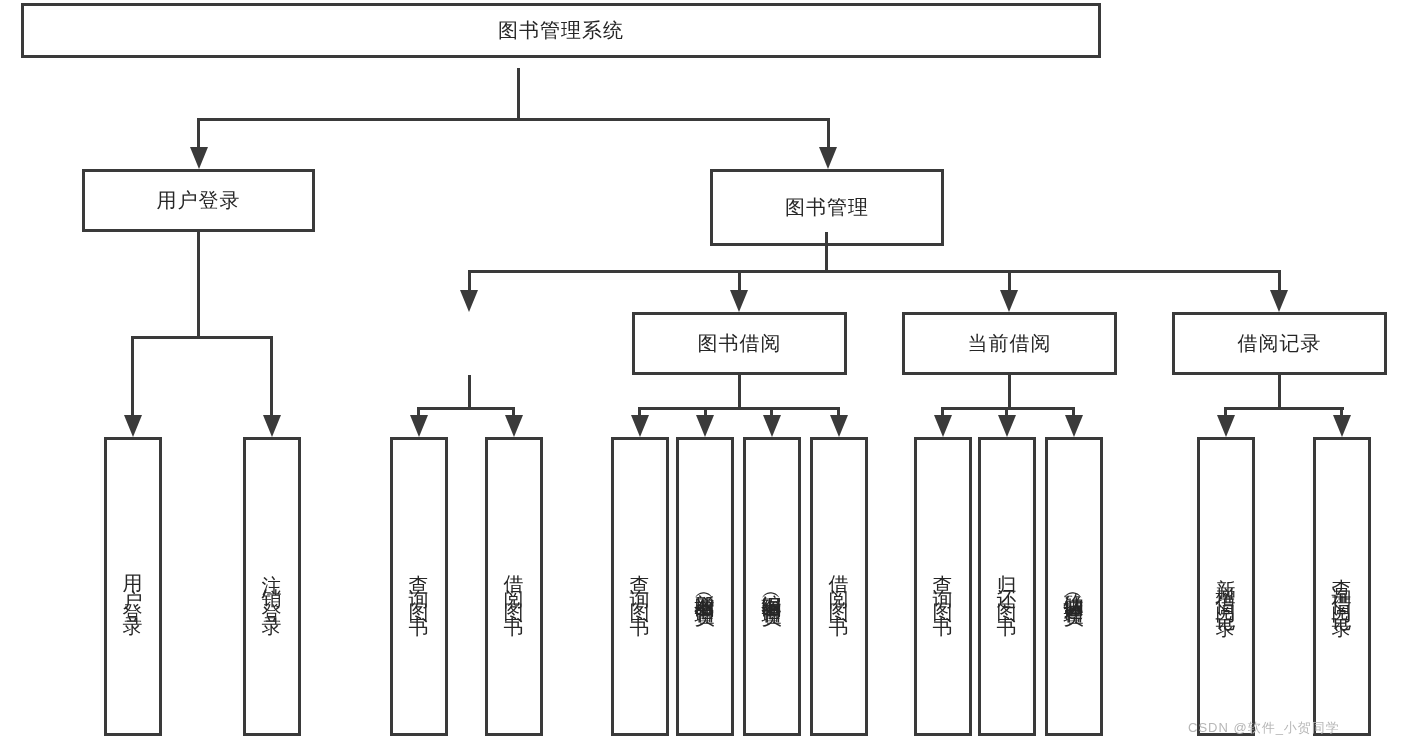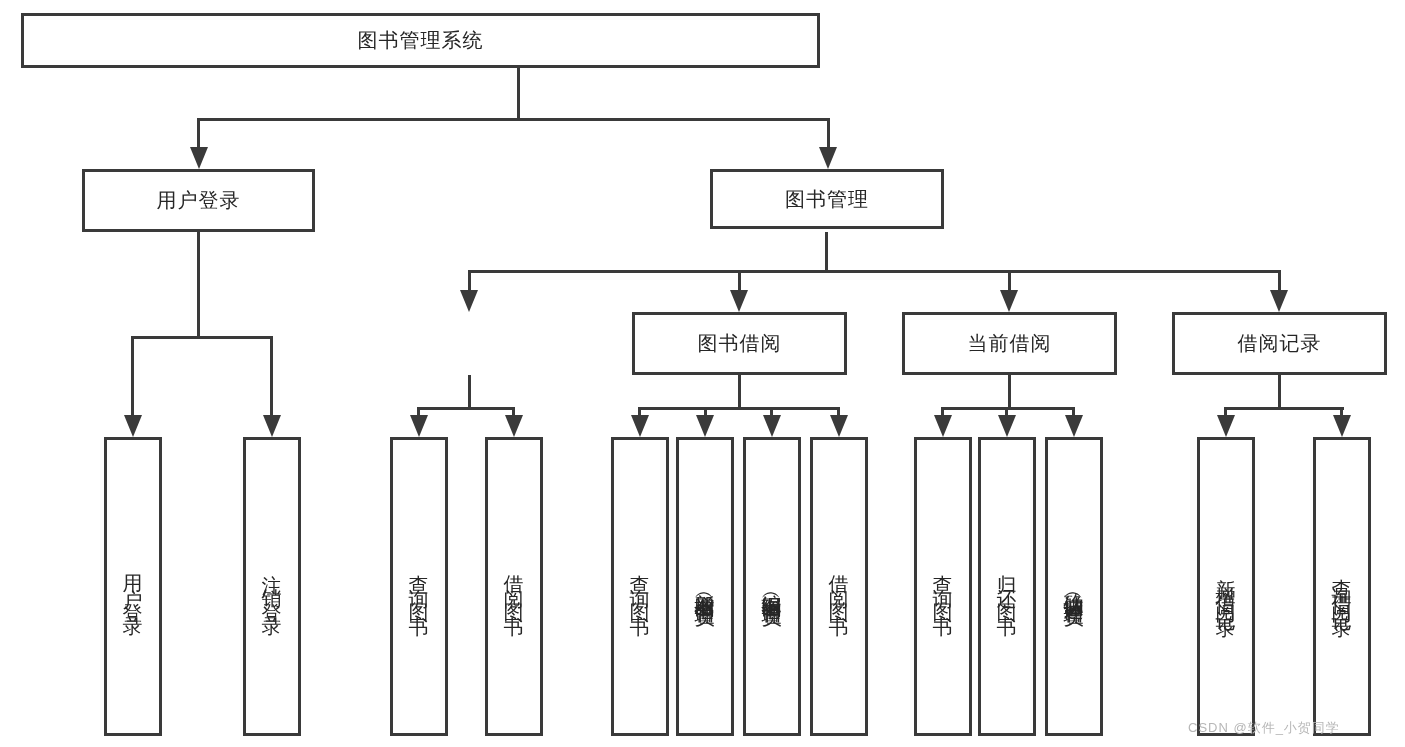--- a/index.html
+++ b/index.html
@@ -43,25 +43,25 @@
   #watermark{
     position:absolute;left:1188px;top:719px;z-index:5;
     font-size:13px;color:var(--wm);letter-spacing:1px;white-space:nowrap;
   }
 </style>
 </head>
 <body>
 
 <div id="canvas">
 
-  <div class="box hbox" style="left:21px;top:13px;width:799px;height:55px">图书管理系统</div>
+  <div class="box hbox" style="left:21px;top:3px;width:1080px;height:55px">图书管理系统</div>
 
   <div class="box hbox" style="left:82px;top:169px;width:233px;height:63px">用户登录</div>
 
-  <div class="box hbox" style="left:710px;top:169px;width:234px;height:60px">图书管理</div>
+  <div class="box hbox" style="left:710px;top:169px;width:234px;height:77px">图书管理</div>
 
 
   <div class="box hbox" style="left:902px;top:312px;width:215px;height:63px">当前借阅</div>
 
   <div class="box hbox" style="left:632px;top:312px;width:215px;height:63px">图书借阅</div>
 
   <div class="box hbox" style="left:1172px;top:312px;width:215px;height:63px">借阅记录</div>
 
   <div class="box vbox" style="left:104px">
     <span class="vtext" style="letter-spacing: 14px;">用户登录</span>

